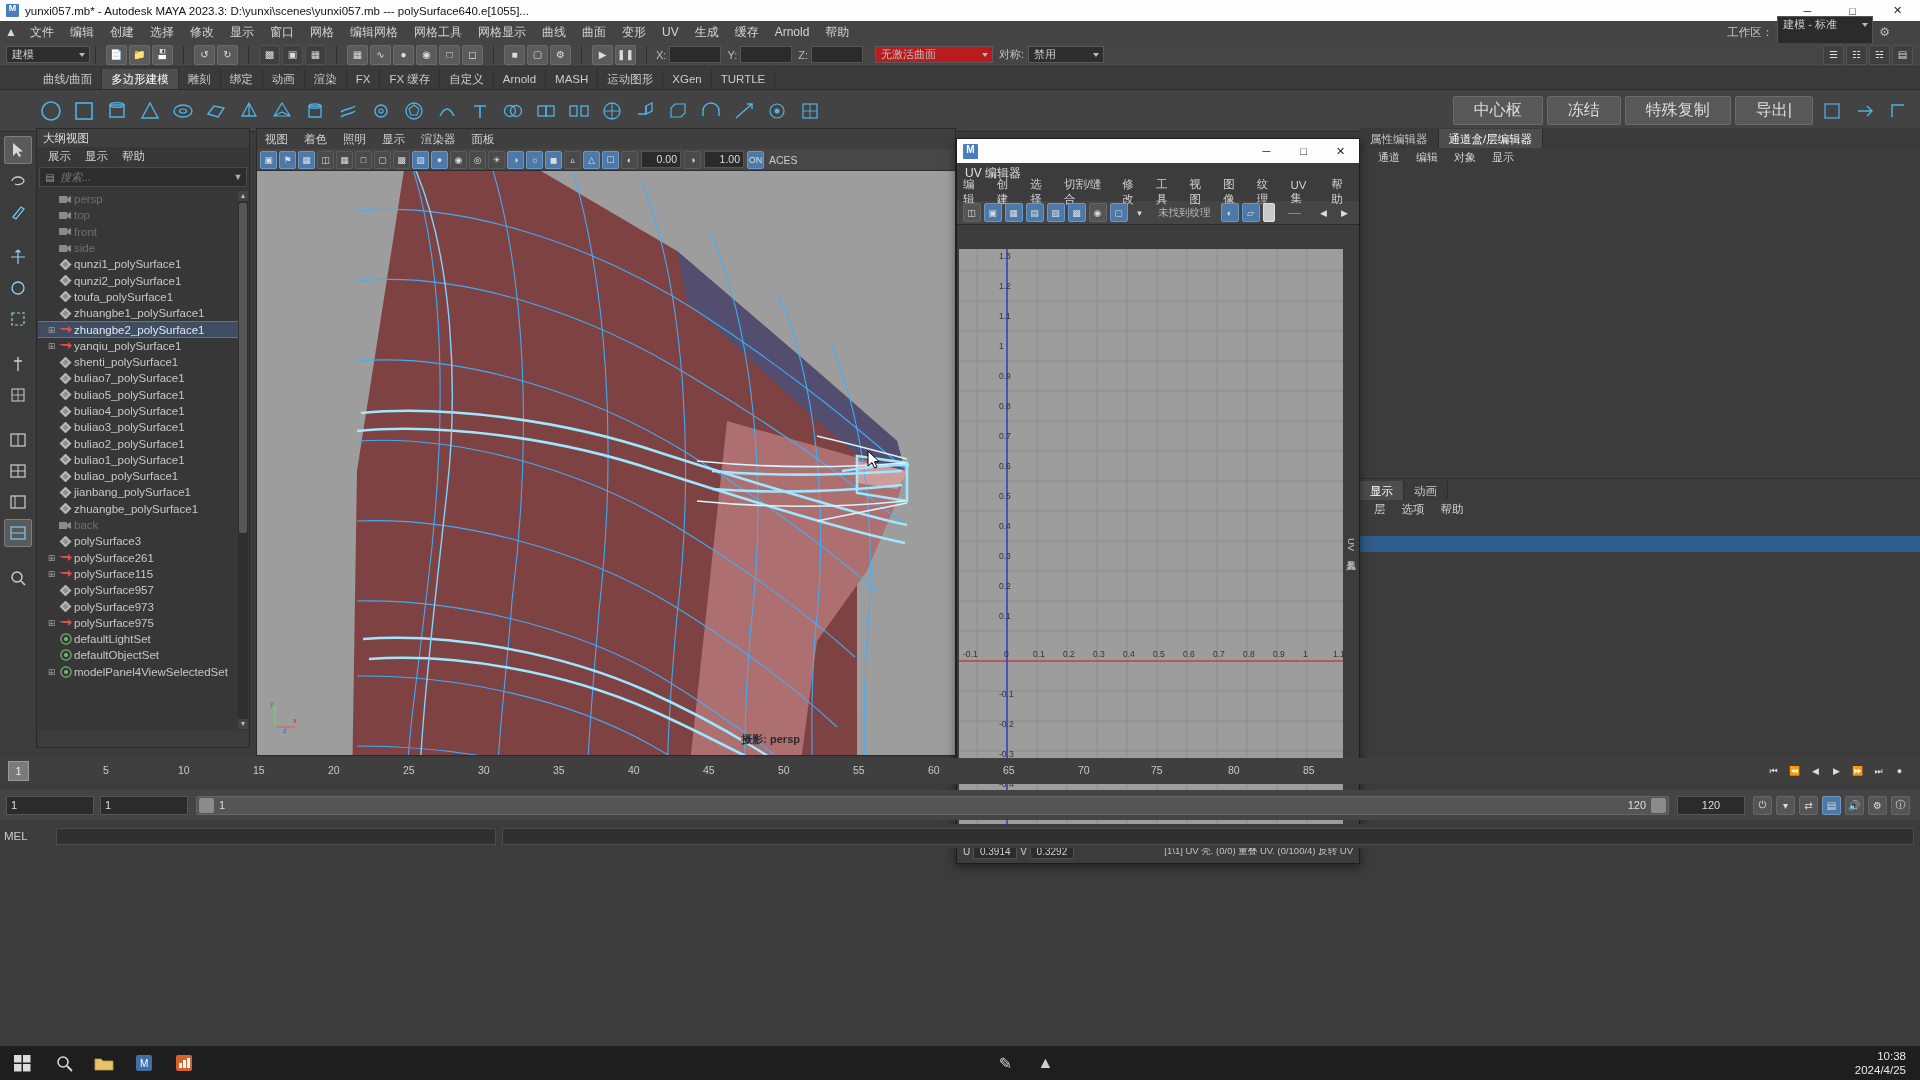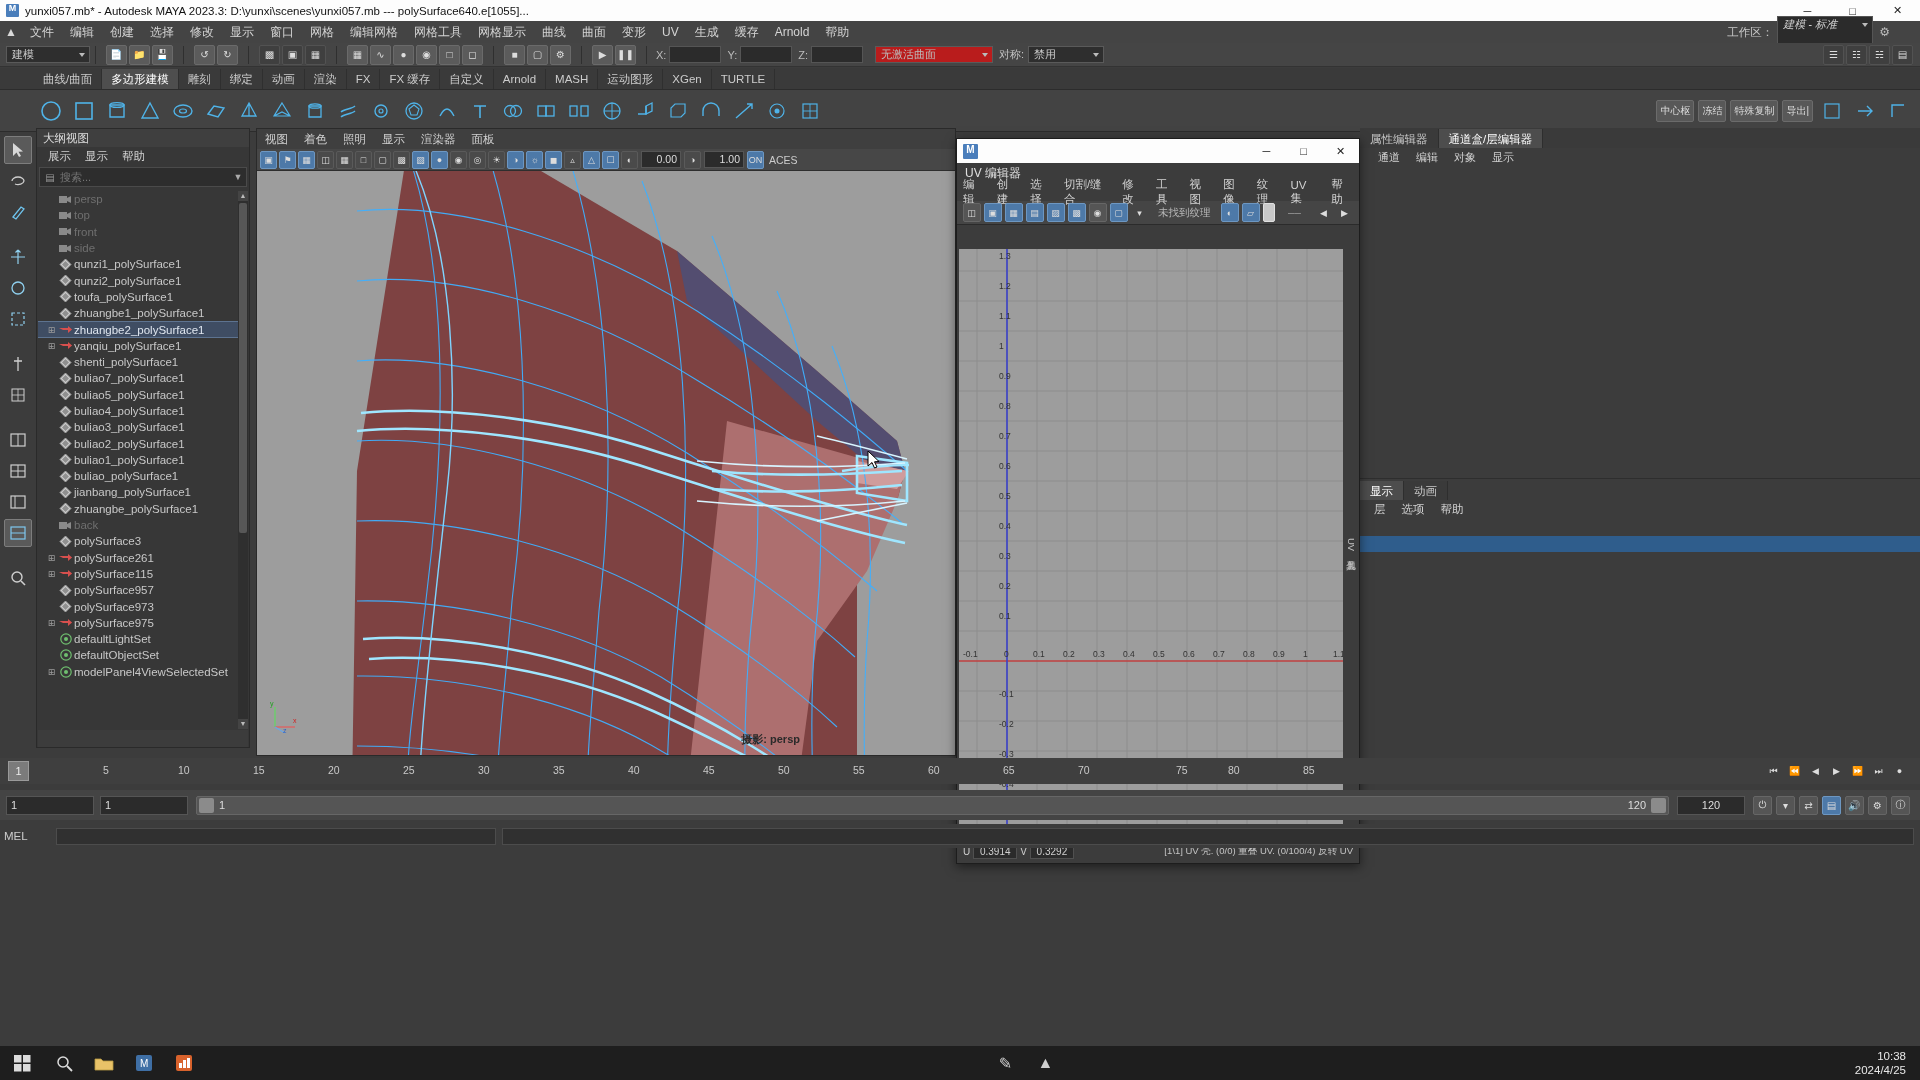--- a/index.html
+++ b/index.html
@@ -21,21 +21,21 @@
 
   
   .menubar{position:absolute;left:0;top:21px;width:1920px;height:22px;background:#444444;
     display:flex;align-items:center;font-size:12px;color:#d4d4d4;}
   .homeicon{width:22px;text-align:center;color:#d9d9d9;font-size:12px;}
   .menubar .mi{padding:0 8px;height:22px;line-height:22px;white-space:nowrap;}
   .wsbox{position:absolute;right:30px;top:0;height:22px;display:flex;align-items:center;
     font-size:11.5px;color:#c8c8c8;}
   .wsbox .wslabel{margin-right:4px;}
   .wsbox .wssel{background:#2b2b2b;border:1px solid #555;height:32px;line-height:14px;
-    padding:0 16px 0 5px;font-size:11px;color:#ccc;position:relative;min-width:96px;font-style:italic;}
+    padding:0 16px 0 5px;font-size:11px;color:#ccc;position:relative;min-width:96px;}
   .wsbox .wssel:after{content:"";position:absolute;right:4px;top:6px;border-left:3px solid transparent;
     border-right:3px solid transparent;border-top:4px solid #bbb;}
   .wsbox .wsgear{margin-left:6px;font-size:12px;color:#bbb;}
 
   
   .statusline{position:absolute;left:0;top:43px;width:1920px;height:24px;background:#454545;
     display:flex;align-items:center;font-size:11px;border-bottom:1px solid #333;}
   .modesel{margin-left:6px;background:#2e2e2e;border:1px solid #5a5a5a;height:17px;
     line-height:15px;padding:0 18px 0 5px;font-size:11px;color:#ccc;position:relative;width:84px;}
   .modesel:after{content:"";position:absolute;right:4px;top:6px;border-left:3px solid transparent;
@@ -67,42 +67,42 @@
     border-right:1px solid #2f2f2f;background:#3a3a3a;}
   .shelftabs .st.active{background:#4e4e4e;color:#fff;}
 
   
   .shelfrow{position:absolute;left:0;top:90px;width:1920px;height:42px;background:#434343;
     display:flex;align-items:center;border-bottom:1px solid #2c2c2c;}
   .shelfrow .si{width:31px;height:31px;margin:0 1px;display:flex;align-items:center;
     justify-content:center;}
   .shelfrow .si svg{display:block;}
   .shelfrow .tail{margin-left:auto;display:flex;align-items:center;padding-right:6px;}
-  .cbtn{font-size:10px;color:#ddd;background:#585858;border:1px solid #6b6b6b;
-    border-radius:2px;padding:3px 3px;margin:0 2px;white-space:nowrap;}
+  .cbtn{font-size:16px;color:#ddd;background:#585858;border:1px solid #6b6b6b;
+    border-radius:2px;padding:3px 20px;margin:0 2px;white-space:nowrap;}
 
   
   .toolcol{position:absolute;left:0;top:132px;width:36px;height:710px;background:#3c3c3c;
     display:flex;flex-direction:column;align-items:center;padding-top:4px;}
   .tc{width:28px;height:28px;margin-bottom:3px;display:flex;align-items:center;
     justify-content:center;border-radius:2px;}
   .tc.sel{background:#5a5a5a;border:1px solid #7d7d7d;}
   .tcgap{height:14px;}
 
   
   .outliner{position:absolute;left:36px;top:128px;width:214px;height:620px;background:#373737;
     border:1px solid #2a2a2a;}
   .outhdr{height:18px;background:#3f3f3f;display:flex;align-items:center;
     font-size:11.5px;color:#ddd;padding-left:6px;}
   .outmenu{height:18px;display:flex;align-items:center;font-size:11.5px;color:#d0d0d0;padding-left:4px;}
   .outmenu span{padding:0 7px;}
   .outsearch{height:20px;margin:2px 2px;display:flex;align-items:center;background:#2d2d2d;
     border:1px solid #4a4a4a;}
   .outsearch .fi{width:20px;text-align:center;font-size:10px;color:#9a9a9a;}
-  .outsearch input{flex:1;background:transparent;border:none;outline:none;color:#9a9a9a;font-size:11px;}
+  .outsearch input{flex:1;background:transparent;border:none;outline:none;color:#9a9a9a;font-size:11px;font-style:italic;}
   .outsearch .dd{width:16px;text-align:center;font-size:9px;color:#aaa;}
   .outlist{position:absolute;left:1px;right:11px;top:62px;bottom:18px;overflow:hidden;}
   .orow{height:16.3px;display:flex;align-items:center;font-size:11.5px;color:#c8c8c8;
     padding-left:8px;white-space:nowrap;}
   .orow.sel{background:#3f4d63;border-top:1px solid #5d7390;border-bottom:1px solid #5d7390;color:#dfe6ef;}
   .orow.dim{color:#6f6f6f;}
   .orow .exp{width:11px;font-size:9px;color:#9a9a9a;text-align:center;flex:none;}
   .orow .ico{width:17px;flex:none;display:flex;align-items:center;justify-content:center;}
   .outscroll{position:absolute;right:1px;top:62px;bottom:18px;width:10px;background:#2f2f2f;}
   .outscroll .thumb{position:absolute;left:1px;right:1px;top:0;height:330px;background:#575757;border-radius:2px;}
@@ -1176,21 +1176,21 @@
         <div class="tk" style="left: 369px;">25</div>
         <div class="tk" style="left: 444px;">30</div>
         <div class="tk" style="left: 519px;">35</div>
         <div class="tk" style="left: 594px;">40</div>
         <div class="tk" style="left: 669px;">45</div>
         <div class="tk" style="left: 744px;">50</div>
         <div class="tk" style="left: 819px;">55</div>
         <div class="tk" style="left: 894px;">60</div>
         <div class="tk" style="left: 969px;">65</div>
         <div class="tk" style="left: 1044px;">70</div>
-        <div class="tk" style="left: 1142px;">75</div>
+        <div class="tk" style="left: 1117px;">75</div>
         <div class="tk" style="left: 1194px;">80</div>
         <div class="tk" style="left: 1269px;">85</div>
       </div>
   </div>
   <div class="playrange">
     <div class="pb">⏮</div>
     <div class="pb">⏪</div>
     <div class="pb">◀</div>
     <div class="pb">▶</div>
     <div class="pb">⏩</div>

